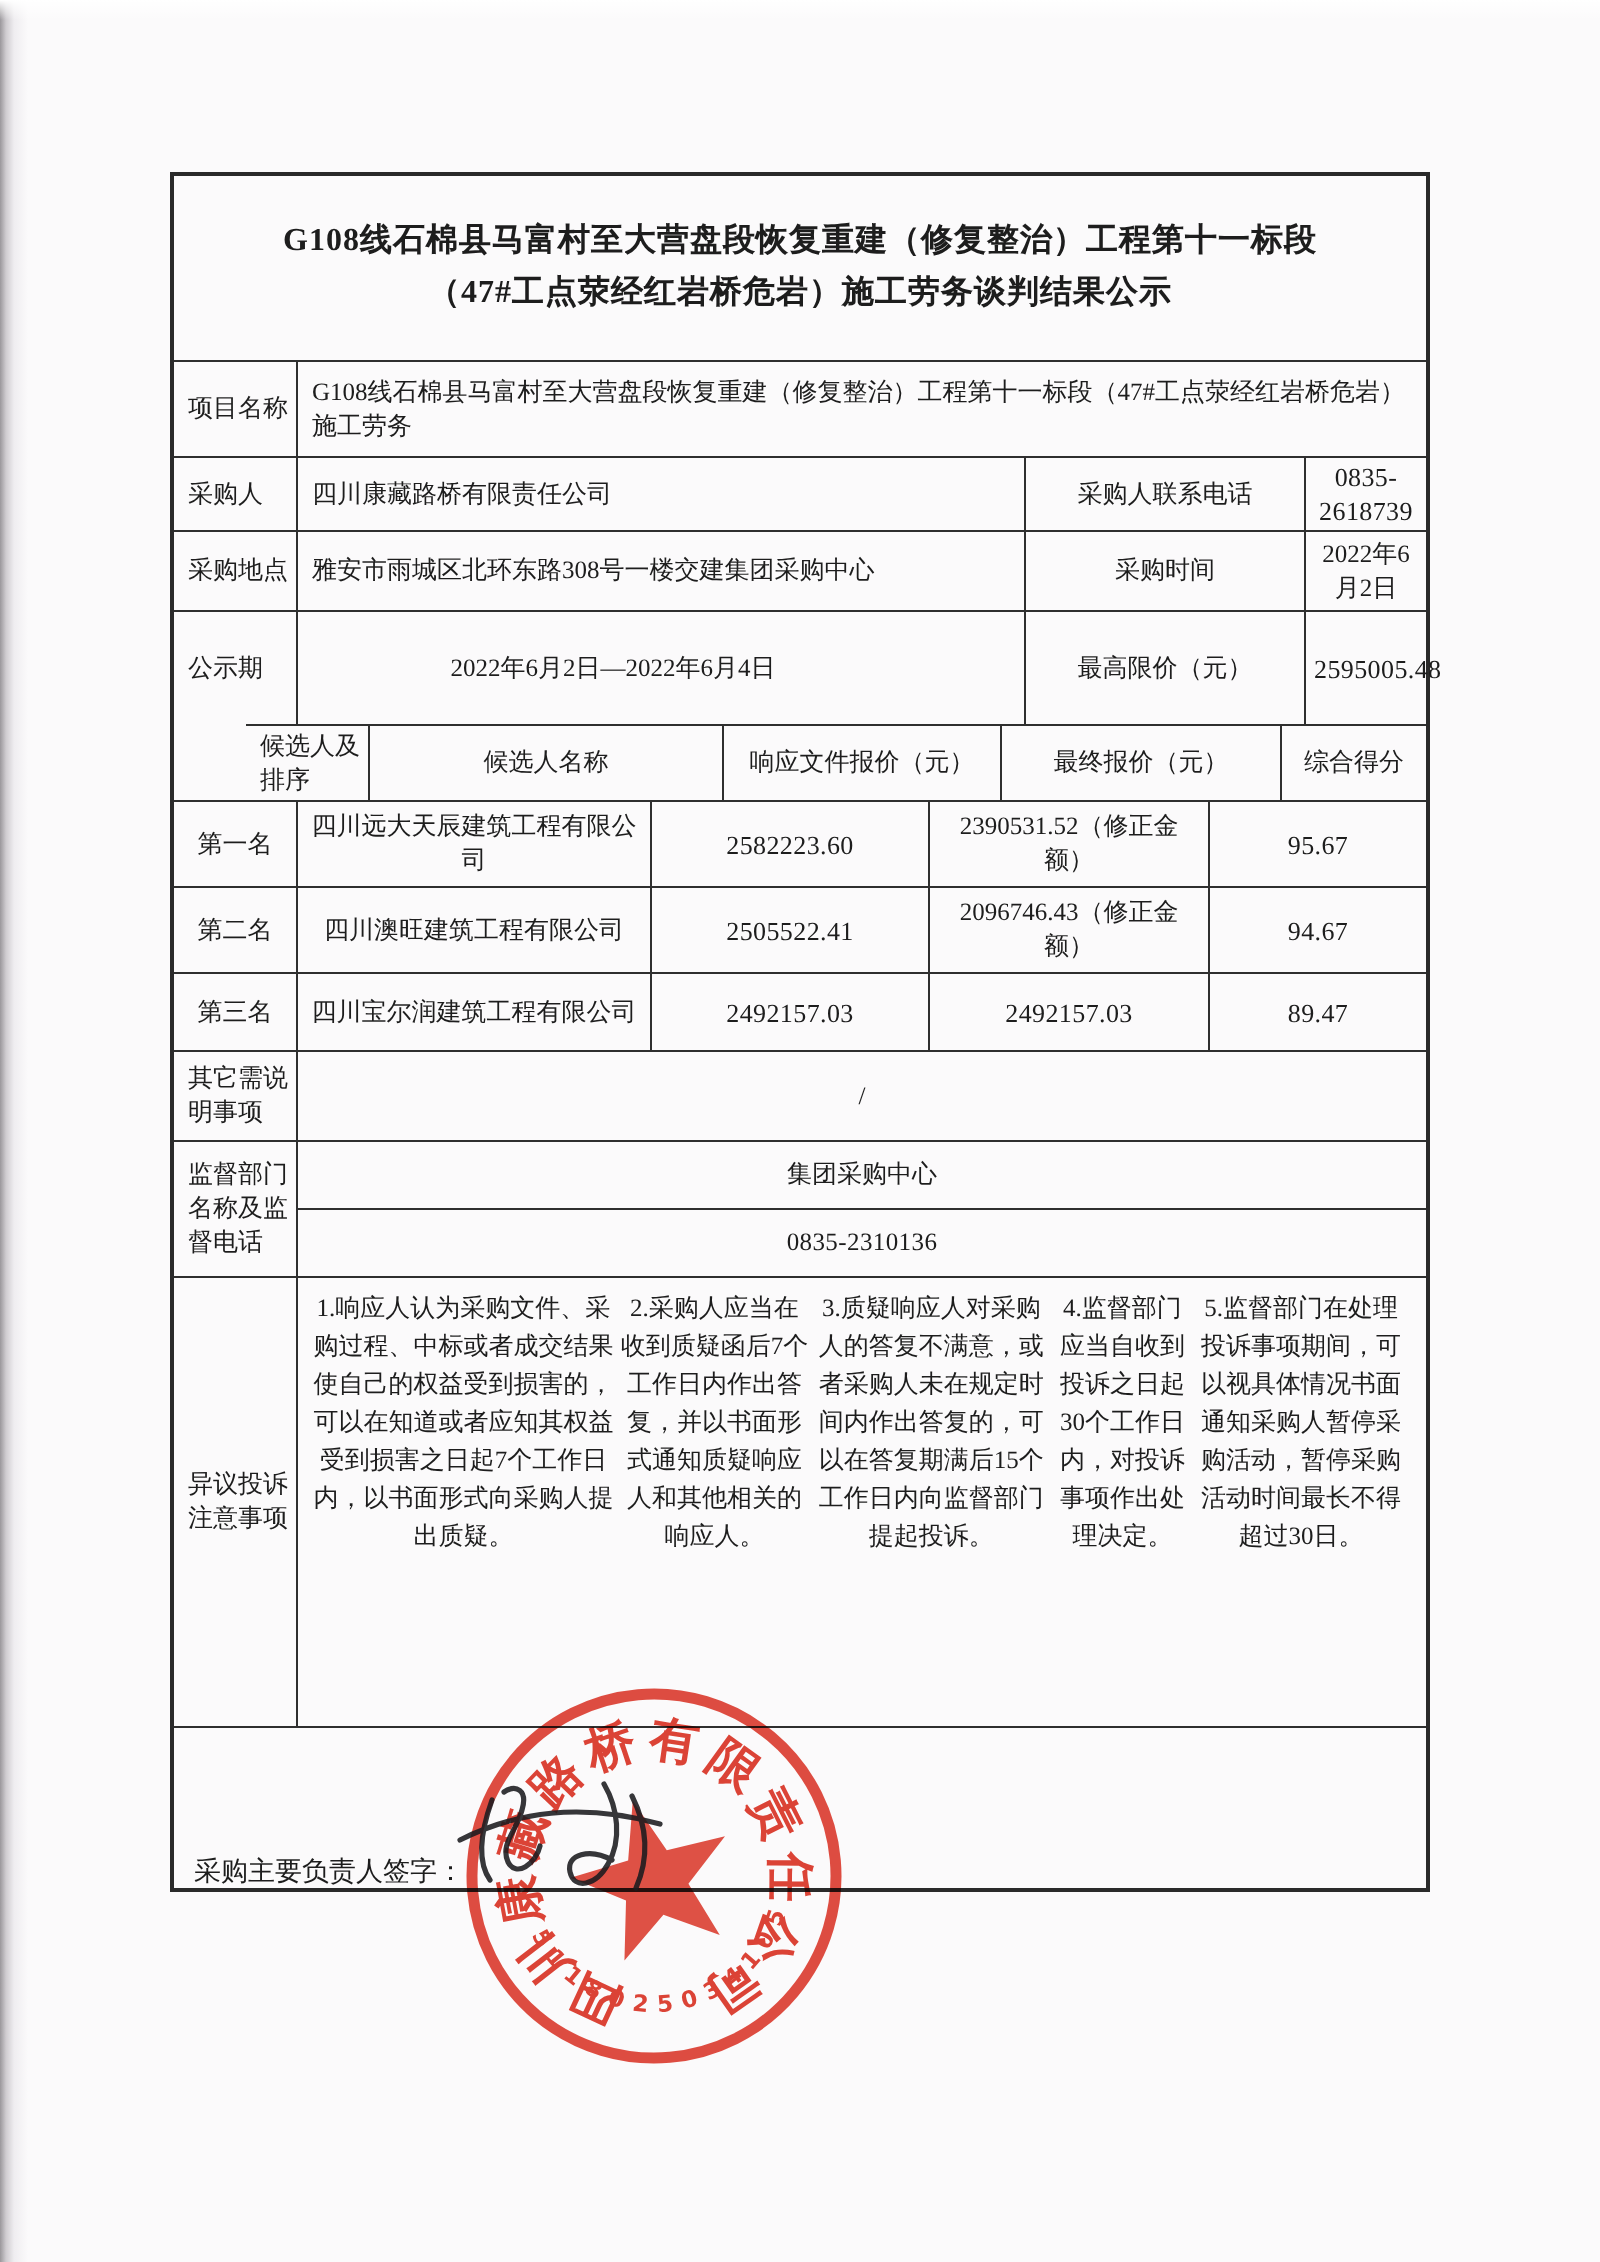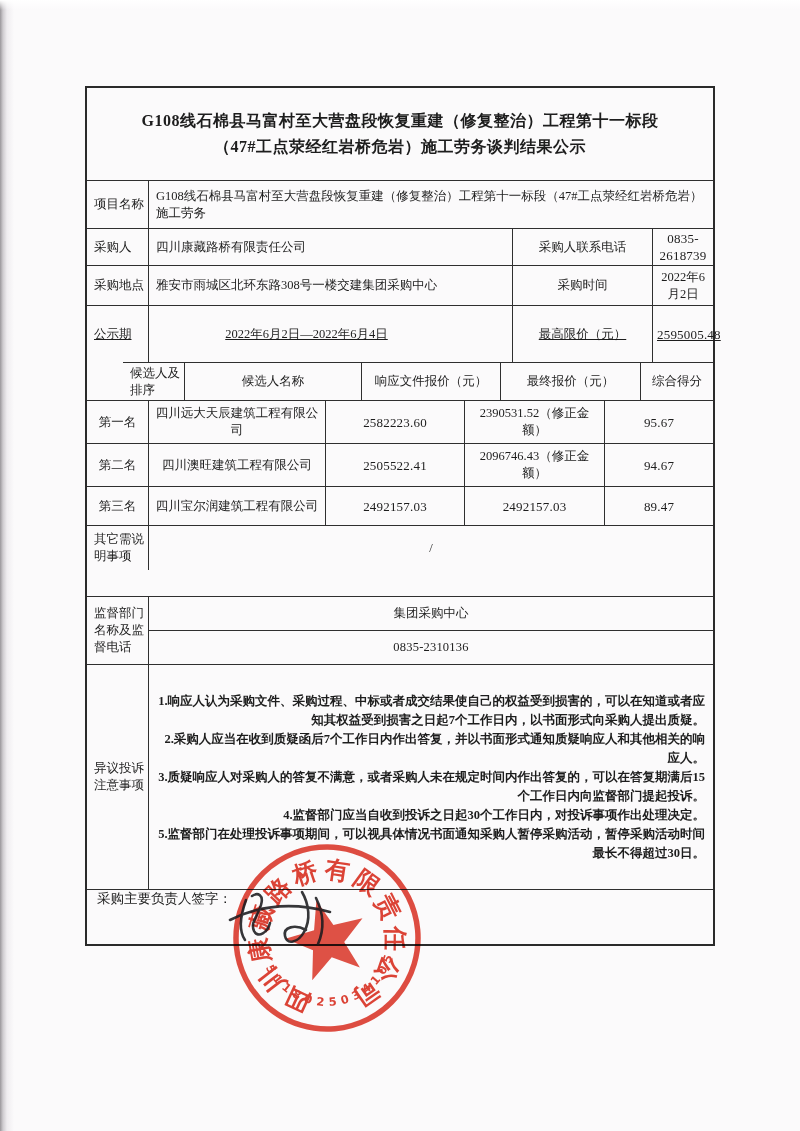--- a/index.html
+++ b/index.html
@@ -46,24 +46,24 @@
   .title-cell{
     flex:1;display:flex;flex-direction:column;align-items:center;justify-content:center;
     font-weight:bold;font-size:16px;line-height:26px;letter-spacing:0.5px;
   }
   .num{font-size:13px;letter-spacing:0.2px;}
   .super-stack{flex:1 1 auto;display:flex;flex-direction:column;border-left:1px solid #2f2f2f;box-sizing:border-box;justify-content:space-between;}
   .super-stack .sub{flex:1;display:flex;align-items:center;justify-content:center;box-sizing:border-box;font-size:12.5px;}
   .super-stack .sub + .sub{border-top:1px solid #2f2f2f;}
   .complaint-cell{
     flex:1 1 auto;border-left:1px solid #2f2f2f;box-sizing:border-box;
-    display:flex;flex-direction:column;justify-content:center;
-    text-align:right;font-size:12.5px;line-height:19px;padding:6px 8px 6px 5px;font-weight:bold;
-  }
-  .sign-row{align-items:flex-start;}
+    display:flex;flex-direction:row;justify-content:center;
+    text-align:center;font-size:12.5px;line-height:19px;padding:6px 8px 6px 5px;
+  }
+  .sign-row{align-items:flex-end;}
   .sign-cell{flex:1;display:flex;align-items:center;padding-left:10px;font-size:13.5px;box-sizing:border-box;}
   .stamp{position:absolute;left:227px;top:838px;width:200px;height:200px;mix-blend-mode:multiply;opacity:0.92;}
   .signature{position:absolute;left:218px;top:868px;width:130px;height:90px;}
 </style>
 </head>
 <body>
 
 <div class="paper"></div>
 <div class="paper-top"></div>
 
@@ -88,21 +88,21 @@
     <div class="cell c-v2 num">0835-2618739</div>
   </div>
 
   <div class="row" style="height:40px;">
     <div class="cell cfirst left c-label">采购地点</div>
     <div class="cell left c-v1">雅安市雨城区北环东路308号一楼交建集团采购中心</div>
     <div class="cell c-l2">采购时间</div>
     <div class="cell c-v2">2022年6月2日</div>
   </div>
 
-  <div class="row" style="height:57px;text-decoration:underline;">
+  <div class="row" style="height:57px;">
     <div class="cell cfirst left c-label">公示期</div>
     <div class="cell c-v1">2022年6月2日—2022年6月4日</div>
     <div class="cell c-l2">最高限价（元）</div>
     <div class="cell c-v2 num">2595005.48</div>
   </div>
 
   <div class="row" style="height:38px;margin-left:36px;">
     <div class="cell cfirst left c-label">候选人及排序</div>
     <div class="cell c-name">候选人名称</div>
     <div class="cell c-bid">响应文件报价（元）</div>
@@ -132,21 +132,21 @@
     <div class="cell c-bid num">2492157.03</div>
     <div class="cell c-final num">2492157.03</div>
     <div class="cell c-score num">89.47</div>
   </div>
 
   <div class="row" style="height:45px;">
     <div class="cell cfirst left c-label">其它需说明事项</div>
     <div class="cell c-wide">/</div>
   </div>
 
-  <div class="row" style="height:68px;margin-top:26px;">
+  <div class="row" style="height:68px;">
     <div class="cell cfirst left c-label">监督部门名称及监督电话</div>
     <div class="super-stack">
       <div class="sub">集团采购中心</div>
       <div class="sub num">0835-2310136</div>
     </div>
   </div>
 
   <div class="row" style="height:225px;">
     <div class="cell cfirst left c-label">异议投诉注意事项</div>
     <div class="complaint-cell">

